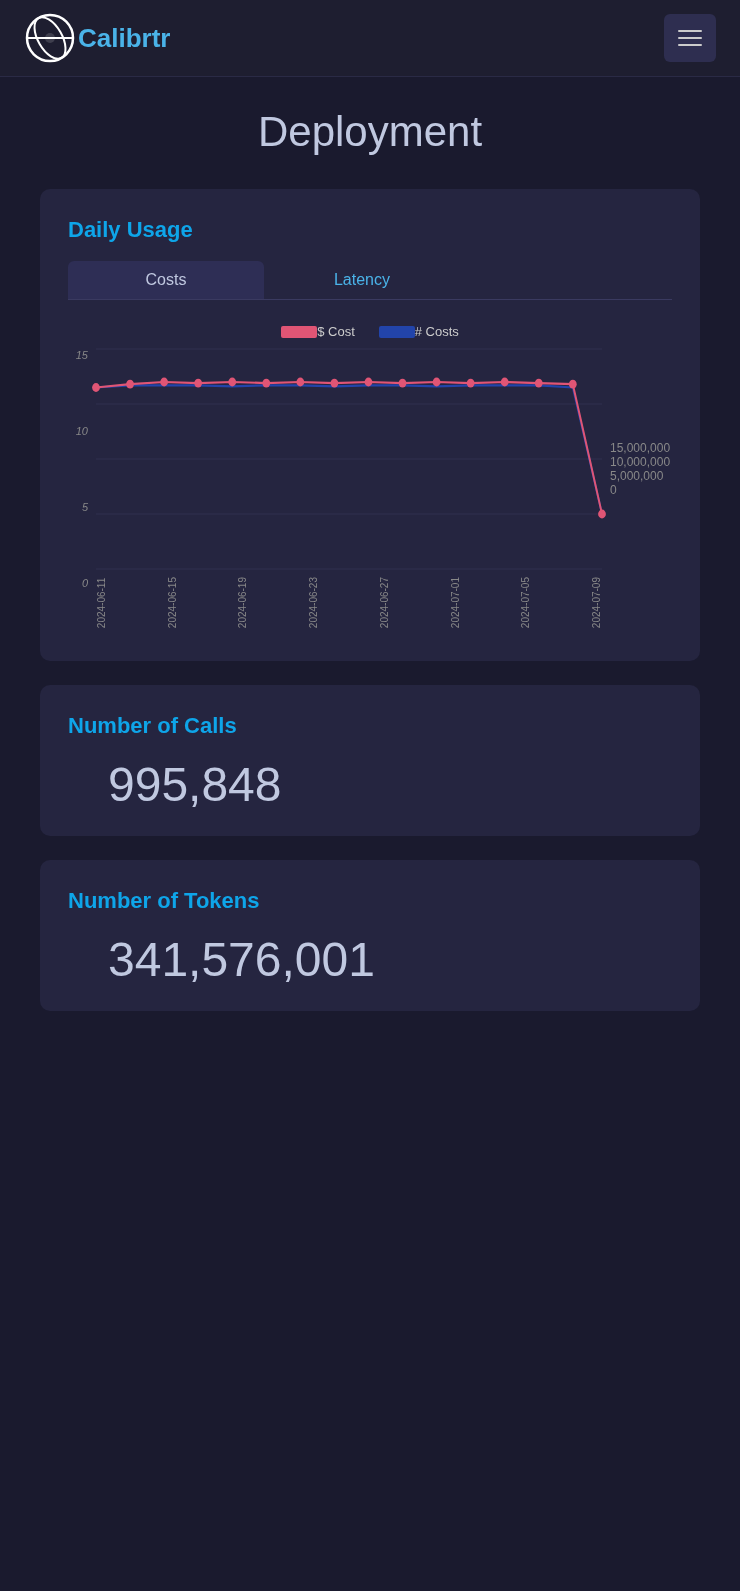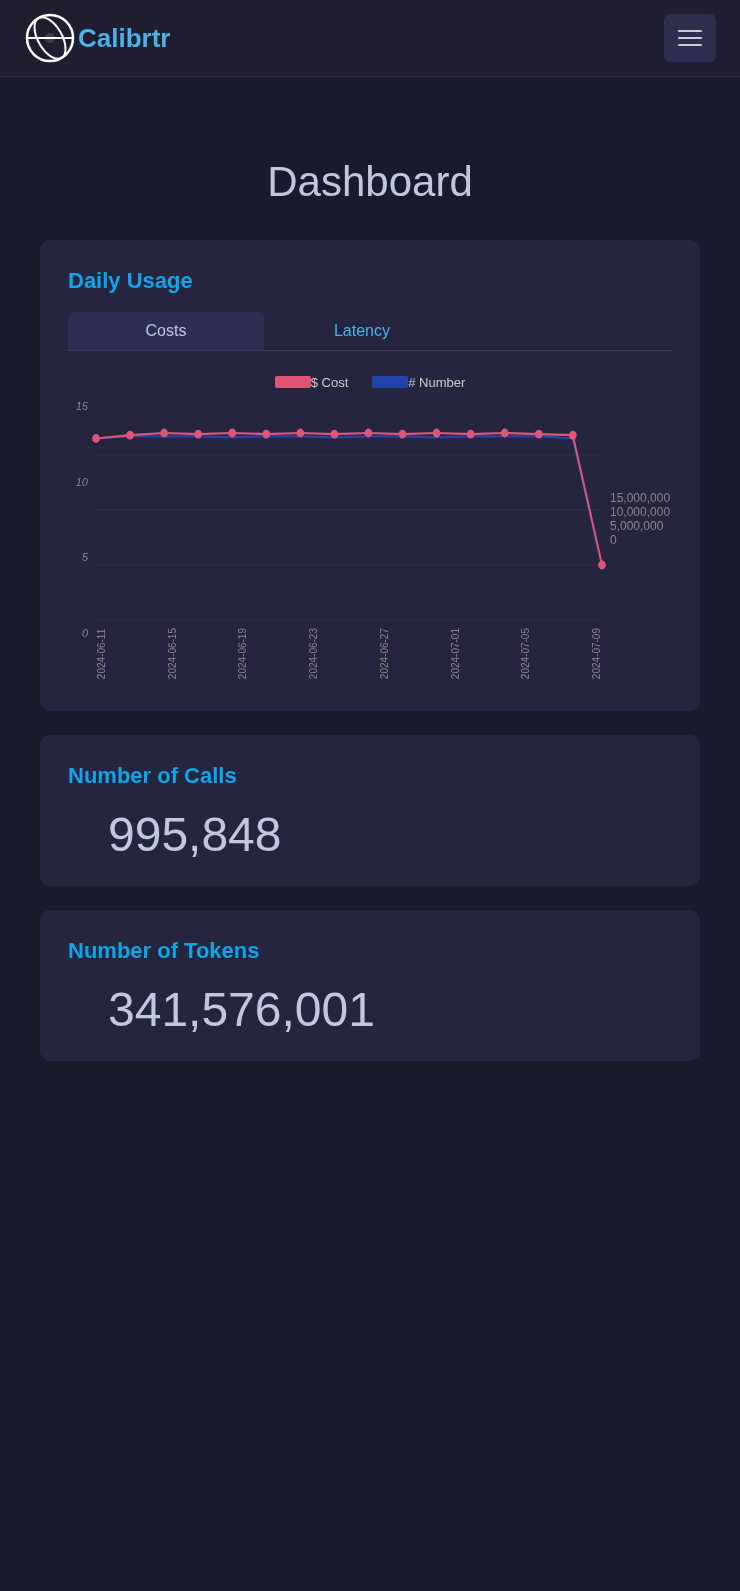--- a/index.html
+++ b/index.html
@@ -234,41 +234,40 @@
   <button class="hamburger-btn" aria-label="Toggle navigation">
     <span></span>
     <span></span>
     <span></span>
   </button>
 </nav>
 
 <main>
 
   <h1 class="page-title">
-    <br>
-    <span>Dashboard</span>
+    <span>Deployment</span><br>
   </h1>
 
   <div class="card">
     <div class="card-title">Daily Usage</div>
 
     <div class="tabs">
       <button class="tab active">Costs</button>
       <button class="tab inactive">Latency</button>
     </div>
 
     <div class="chart-container">
       <div class="chart-legend">
         <div class="legend-item">
           <div class="legend-color-cost"></div>
           <span>$ Cost</span>
         </div>
         <div class="legend-item">
           <div class="legend-color-tokens"></div>
-          <span># Number</span>
+          <span># Costs</span>
         </div>
       </div>
 
       <div class="chart-wrapper">
         <div class="chart-y-left">
           <span>15</span>
           <span>10</span>
           <span>5</span>
           <span>0</span>
         </div>

